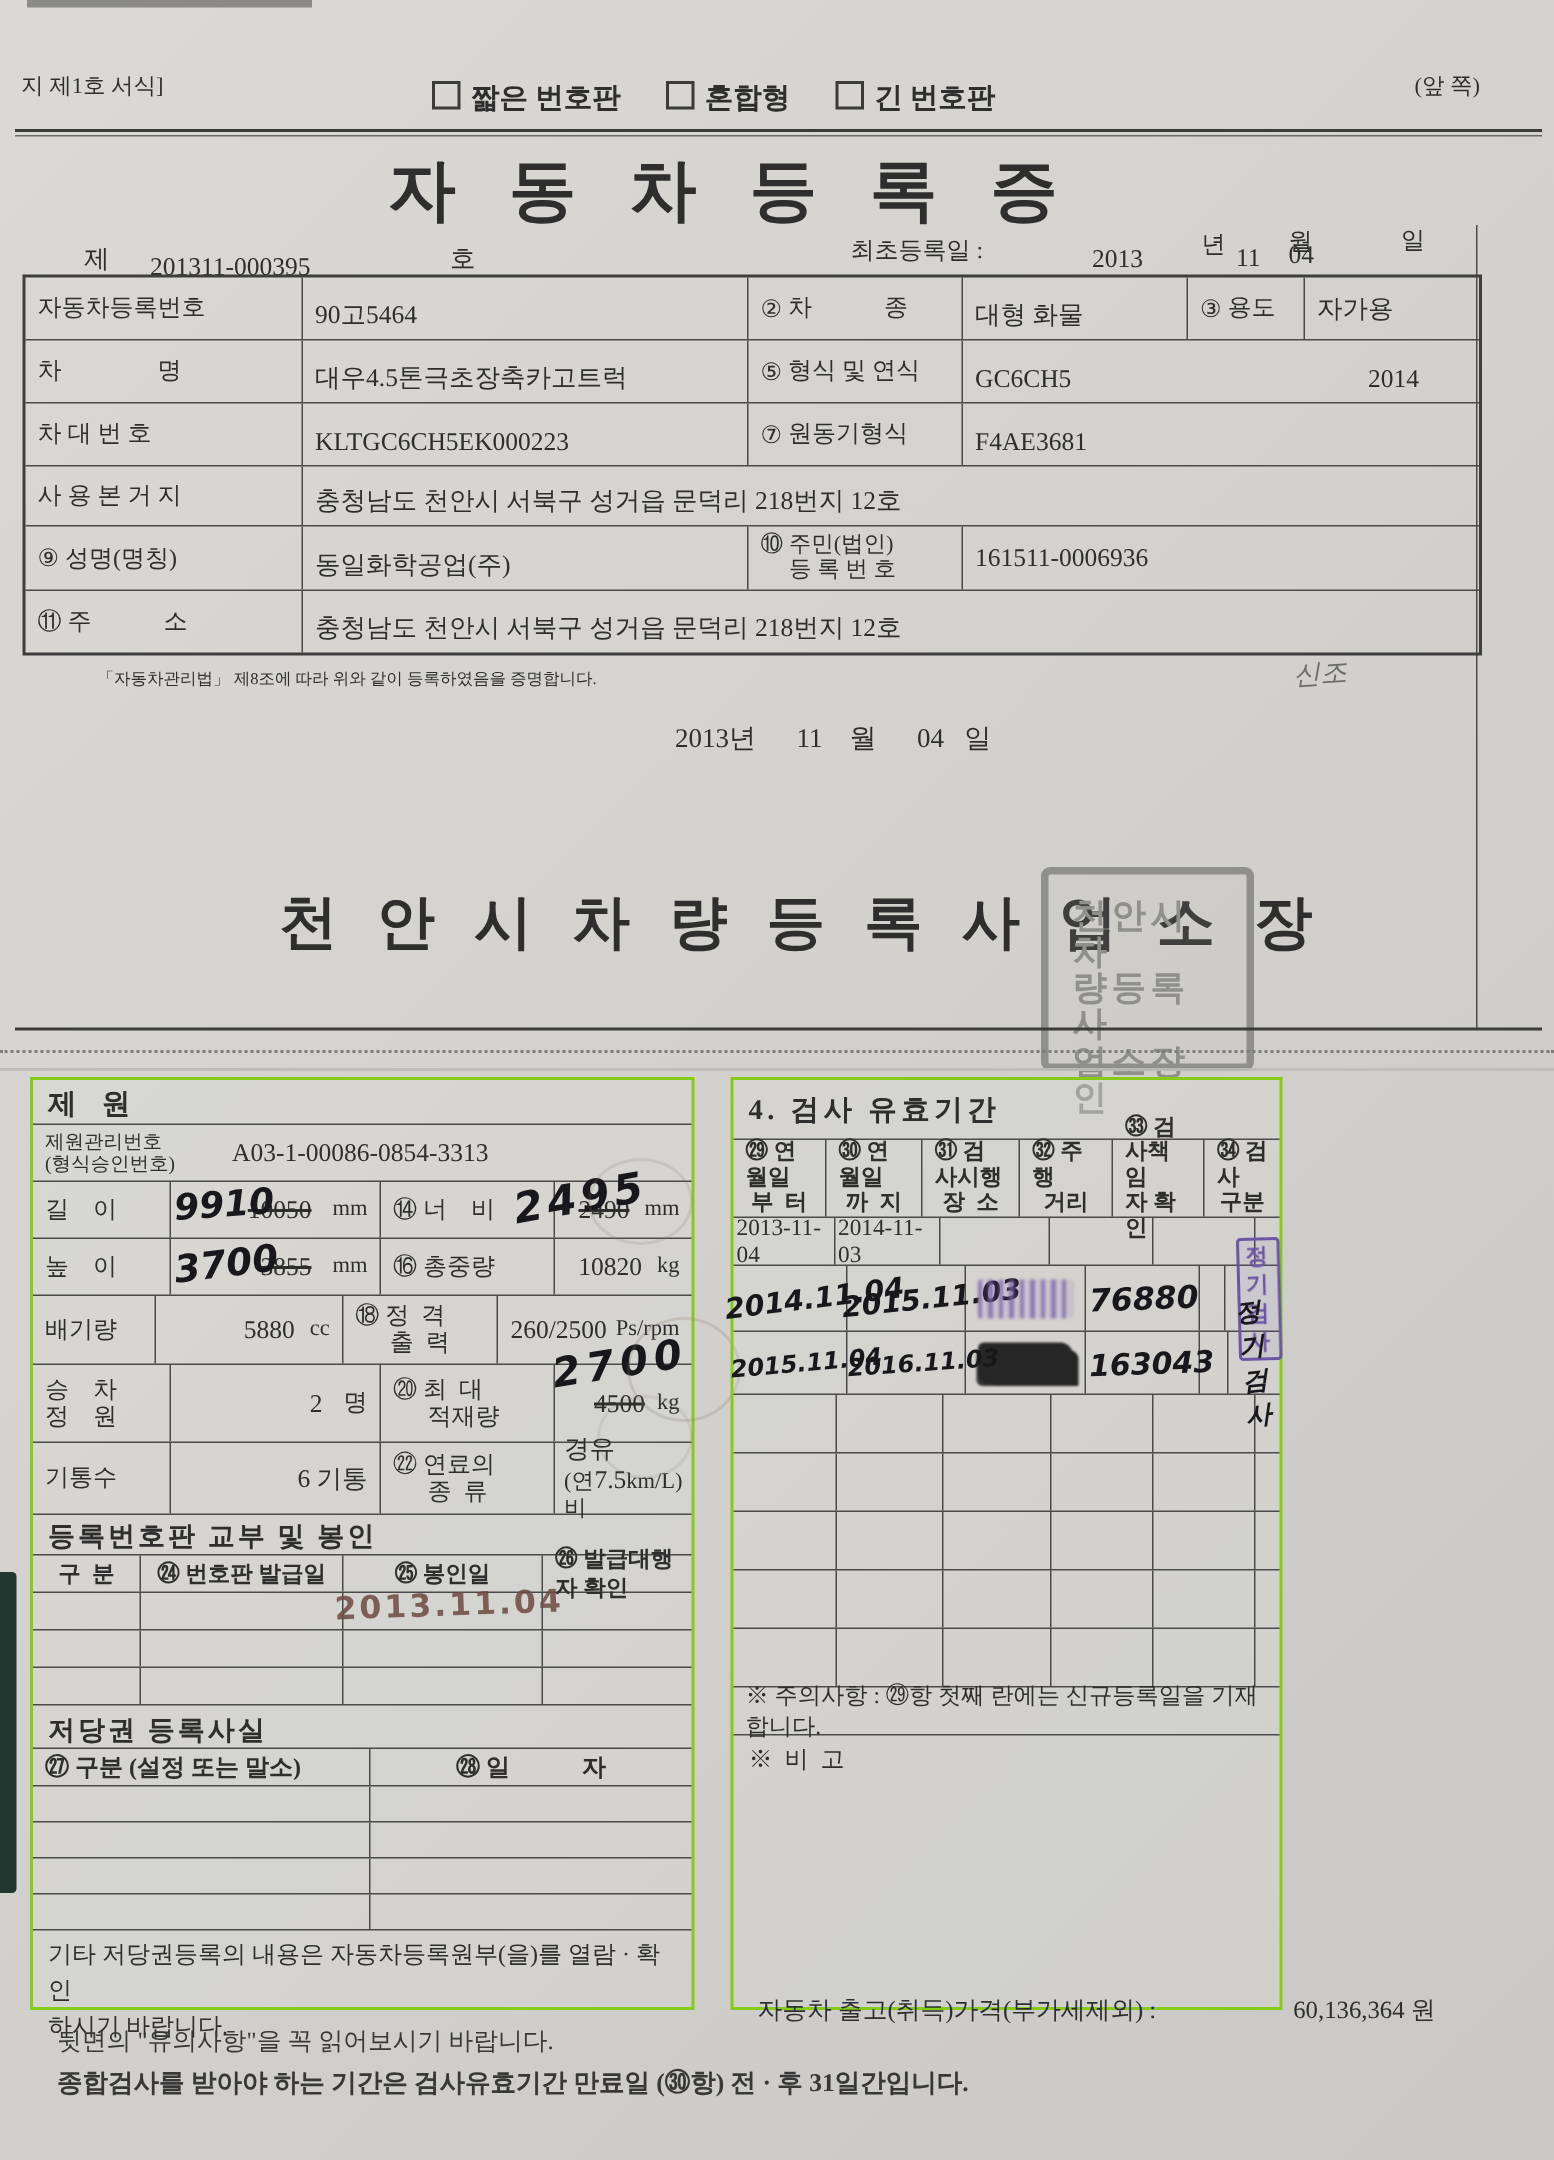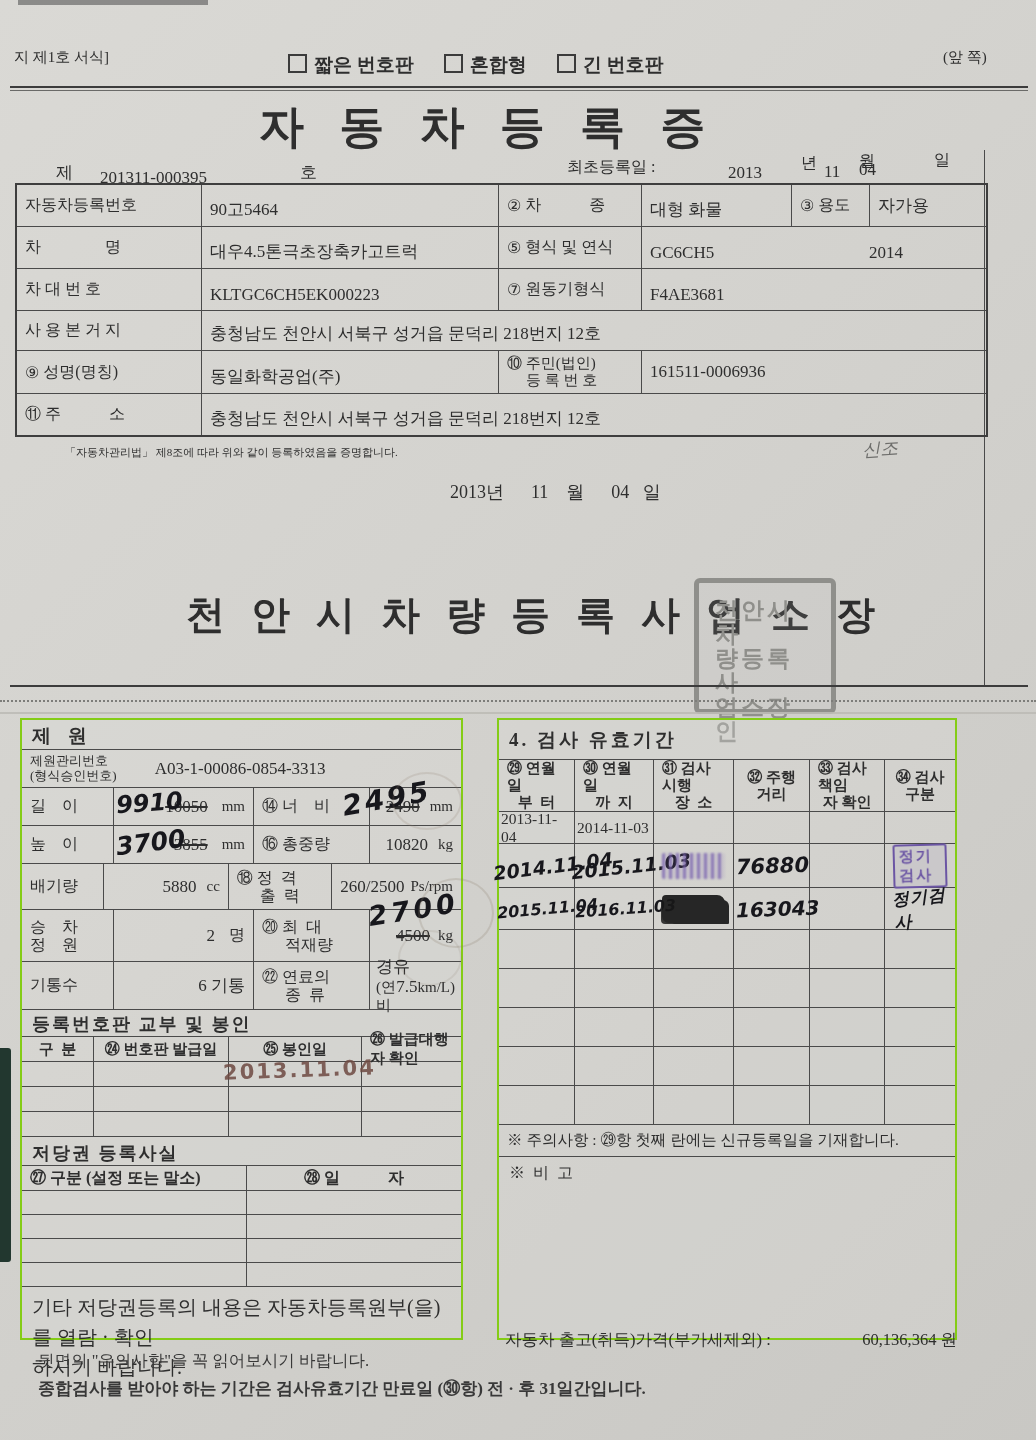--- a/index.html
+++ b/index.html
@@ -38,21 +38,21 @@
   .smudge-k{background:#181818;height:28px;width:72px;opacity:.92;filter:blur(.6px);
     border-radius:4px 8px 3px 7px;box-shadow:6px 3px 0 -2px #181818,-4px 4px 0 -3px #2a2a2a}
   .seal{border:5px solid #8f8f8b;border-radius:6px;color:#8f8f8b;font-weight:bold;
     display:flex;flex-direction:column;justify-content:space-around;align-items:center;
     font-size:23px;letter-spacing:3px;line-height:1.05;background:rgba(190,190,186,.12)}
   .ghost-circle{border:2px solid #8a7a6a;border-radius:50%;opacity:.18}
   
   .box{border:2px solid #84cc16;box-sizing:border-box;background:rgba(224,223,219,.25)}
   .sec-title{font-size:19px;font-weight:bold;letter-spacing:6px;padding:3px 10px;box-sizing:border-box}
   .hdr{font-size:15px;font-weight:bold}
-  .notes{font-size:20px;line-height:1.5}
+  .notes{font-size:16px;line-height:1.5}
   .foot{font-size:16.5px;font-weight:bold;color:#383838}
 </style>
 </head>
 <body>
 
 <div class="abs" style="left:18px;top:0;width:190px;height:5px;background:#4a4a4a;opacity:.55"></div>
 <div class="abs" style="left:0;top:1048px;width:11px;height:214px;background:#22372f;border-radius:0 3px 3px 0"></div>
 
 <div class="abs small" style="left:14px;top:48px">지 제1호 서식]</div>
 <div class="abs" style="left:288px;top:52px;white-space:nowrap">
@@ -86,21 +86,21 @@
     <div class="c val" style="width:150px;align-items:flex-end;padding-bottom:5px">대형 화물</div>
     <div class="c lbl" style="width:78px"><span>③</span>&nbsp;<span>용도</span></div>
     <div class="c val" style="flex:1">자가용</div>
   </div>
   <div class="r" style="height:42px">
     <div class="c lbl ws" style="width:185px">차　　　　명</div>
     <div class="c val" style="width:297px;align-items:flex-end;padding-bottom:5px">대우4.5톤극초장축카고트럭</div>
     <div class="c lbl" style="width:143px"><span>⑤</span>&nbsp;<span>형식 및 연식</span></div>
     <div class="c val" style="flex:1;justify-content:space-between;align-items:flex-end;padding-bottom:5px">
       <span>GC6CH5</span>
-      <span style="margin-right:75px">2014</span>
+      <span style="margin-right:32px">2014</span>
     </div>
   </div>
   <div class="r" style="height:42px">
     <div class="c lbl ws" style="width:185px">차 대 번 호</div>
     <div class="c val" style="width:297px;align-items:flex-end;padding-bottom:5px">KLTGC6CH5EK000223</div>
     <div class="c lbl" style="width:143px"><span>⑦</span>&nbsp;<span>원동기형식</span></div>
     <div class="c val" style="flex:1;align-items:flex-end;padding-bottom:5px">F4AE3681</div>
   </div>
   <div class="r" style="height:40px">
     <div class="c lbl ws" style="width:185px">사 용 본 거 지</div>
@@ -281,21 +281,21 @@
   <div class="notes" style="padding:5px 10px">
     <div>기타 저당권등록의 내용은 자동차등록원부(을)를 열람 · 확인</div>
     <div>하시기 바랍니다.</div>
   </div>
 </div>
 
 <div class="abs ghost-circle" style="left:392px;top:772px;width:66px;height:54px"></div>
 <div class="abs ghost-circle" style="left:418px;top:878px;width:72px;height:66px;opacity:.22"></div>
 <div class="abs ghost-circle" style="left:398px;top:930px;width:60px;height:52px;opacity:.14"></div>
 
-<div class="abs box" style="left:497px;top:718px;width:460px;height:622px">
+<div class="abs box" style="left:487px;top:718px;width:368px;height:622px">
   <div class="sec-title" style="height:40px;border-bottom:1.4px solid #4a4a4a;letter-spacing:3px;display:flex;align-items:center">4. 검사 유효기간</div>
 
   <div class="r hdr" style="height:52px">
     <div class="c twoline" style="width:76px;align-items:center">
       <span><span>㉙</span>&nbsp;<span>연월일</span></span>
         <span class="ws">부  터</span>
     </div>
     <div class="c twoline" style="width:79px;align-items:center">
       <span><span>㉚</span>&nbsp;<span>연월일</span></span>
         <span class="ws">까  지</span>

